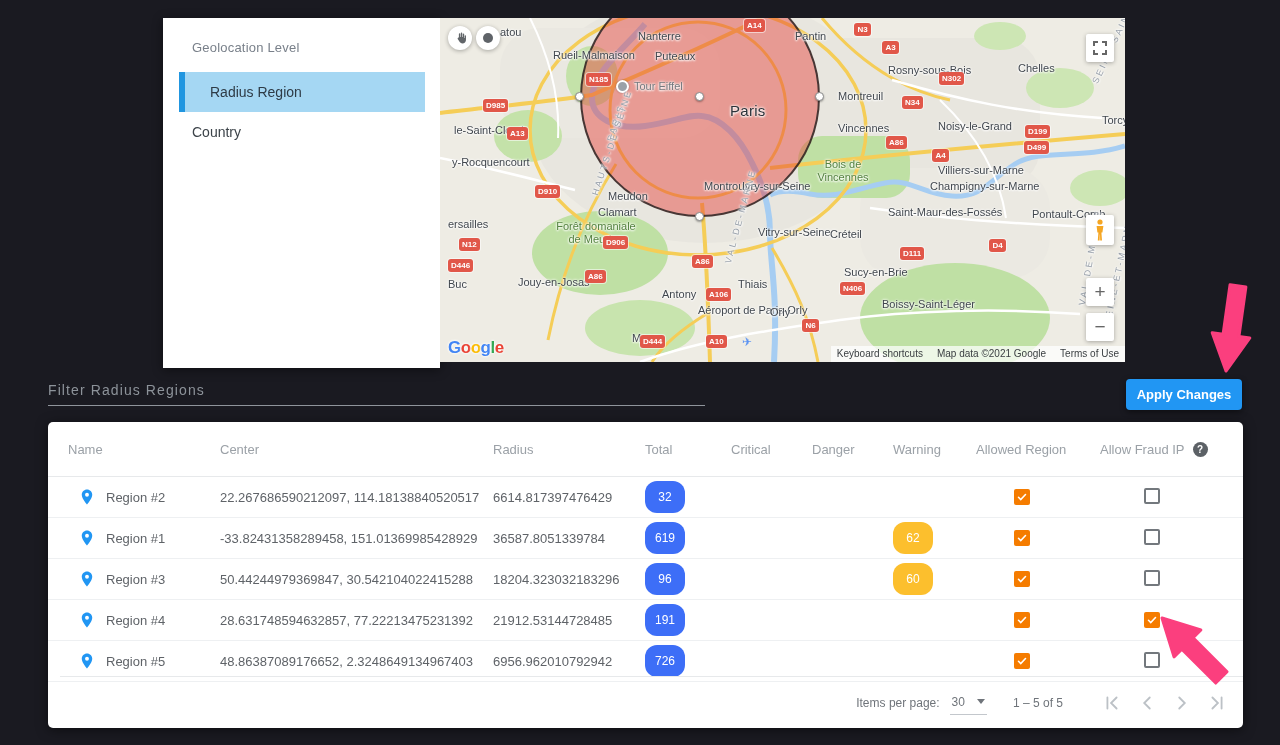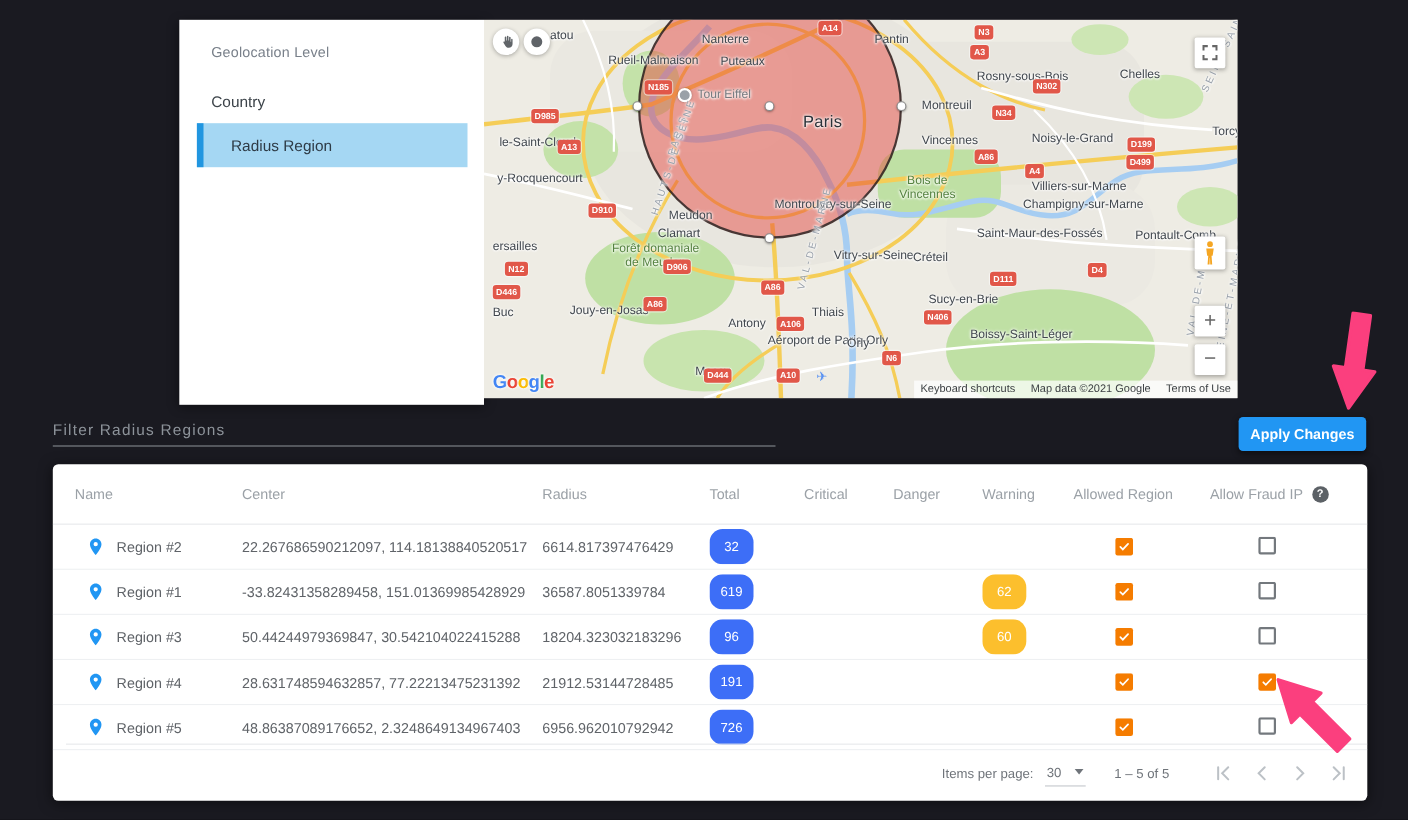--- a/index.html
+++ b/index.html
@@ -86,25 +86,25 @@
   .arrow-bottom { left:1150px; top:608px; }
 </style>
 </head>
 <body>
 
 <div class="stage">
 
   <div class="geo-panel">
     <div class="geo-title">Geolocation Level</div>
     <div class="geo-options">
+      <div class="geo-option selected">
+        <span>Radius Region</span>
+      </div>
       <div class="geo-option plain">
         <span>Country</span>
-      </div>
-      <div class="geo-option selected">
-        <span>Radius Region</span>
       </div>
     </div>
   </div>
 
   <div class="map">
     <svg class="map-base" width="685" height="344" viewBox="0 0 685 344">
       <rect width="685" height="344" fill="#eeece4"></rect>
       <ellipse cx="265" cy="100" rx="175" ry="125" fill="#e8e6df"></ellipse>
       <rect x="350" y="20" width="250" height="150" rx="40" fill="#e8e6df"></rect>
       <rect x="60" y="10" width="220" height="110" rx="40" fill="#eae8e1"></rect>
@@ -177,21 +177,21 @@
         <div class="maplabel city" style="left: 330px; top: 288px;">Orly</div>
         <div class="maplabel city" style="left: 192px; top: 314px;">Massy</div>
         <div class="maplabel plane" style="left: 302px; top: 318px;">✈</div>
         <div class="maplabel dist" style="left: 170px; top: 118px; transform: rotate(-72deg);">PARIS</div>
         <div class="maplabel dist" style="left: 155px; top: 172px; transform: rotate(-72deg);">HAUTS-DE-SEINE</div>
         <div class="maplabel dist" style="left: 288px; top: 240px; transform: rotate(-75deg);">VAL-DE-MARNE</div>
         <div class="maplabel dist" style="left: 655px; top: 60px; transform: rotate(-65deg);">SEINE-SAINT-DENIS</div>
         <div class="maplabel dist" style="left: 642px; top: 282px; transform: rotate(-80deg);">VAL-DE-MARNE</div>
         <div class="maplabel dist" style="left: 667px; top: 302px; transform: rotate(-78deg);">SEINE-ET-MARNE</div>
         <div class="roadbadge" style="left: 304px; top: 1px;">A14</div>
-        <div class="roadbadge" style="left: 414px; top: 5px; margin-left: 32px;">N3</div>
+        <div class="roadbadge" style="left: 414px; top: 5px;">N3</div>
         <div class="roadbadge" style="left: 442px; top: 23px;">A3</div>
         <div class="roadbadge" style="left: 459px; top: 54px; margin-left: 40px;">N302</div>
         <div class="roadbadge" style="left: 462px; top: 78px;">N34</div>
         <div class="roadbadge" style="left: 446px; top: 118px;">A86</div>
         <div class="roadbadge" style="left: 585px; top: 107px;">D199</div>
         <div class="roadbadge" style="left: 584px; top: 123px;">D499</div>
         <div class="roadbadge" style="left: 492px; top: 131px;">A4</div>
         <div class="roadbadge" style="left: 146px; top: 55px;">N185</div>
         <div class="roadbadge" style="left: 43px; top: 81px;">D985</div>
         <div class="roadbadge" style="left: 67px; top: 109px;">A13</div>

